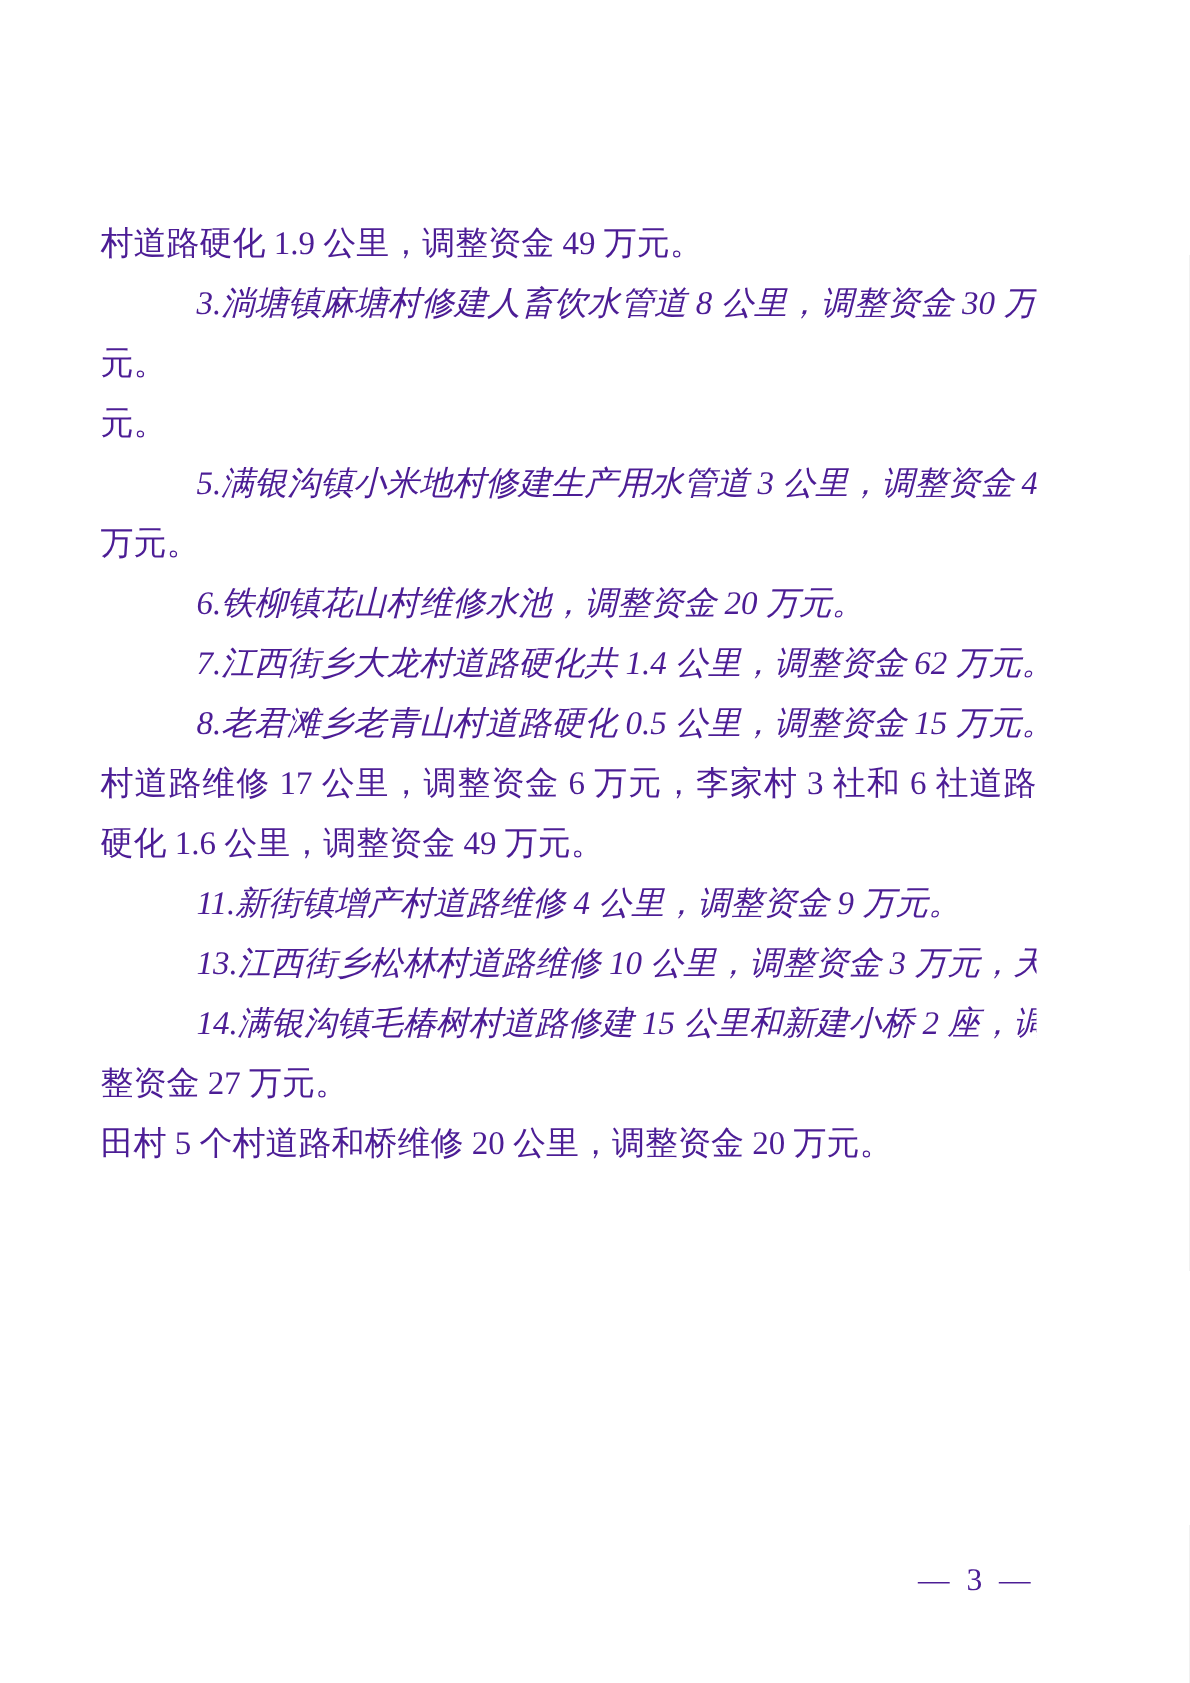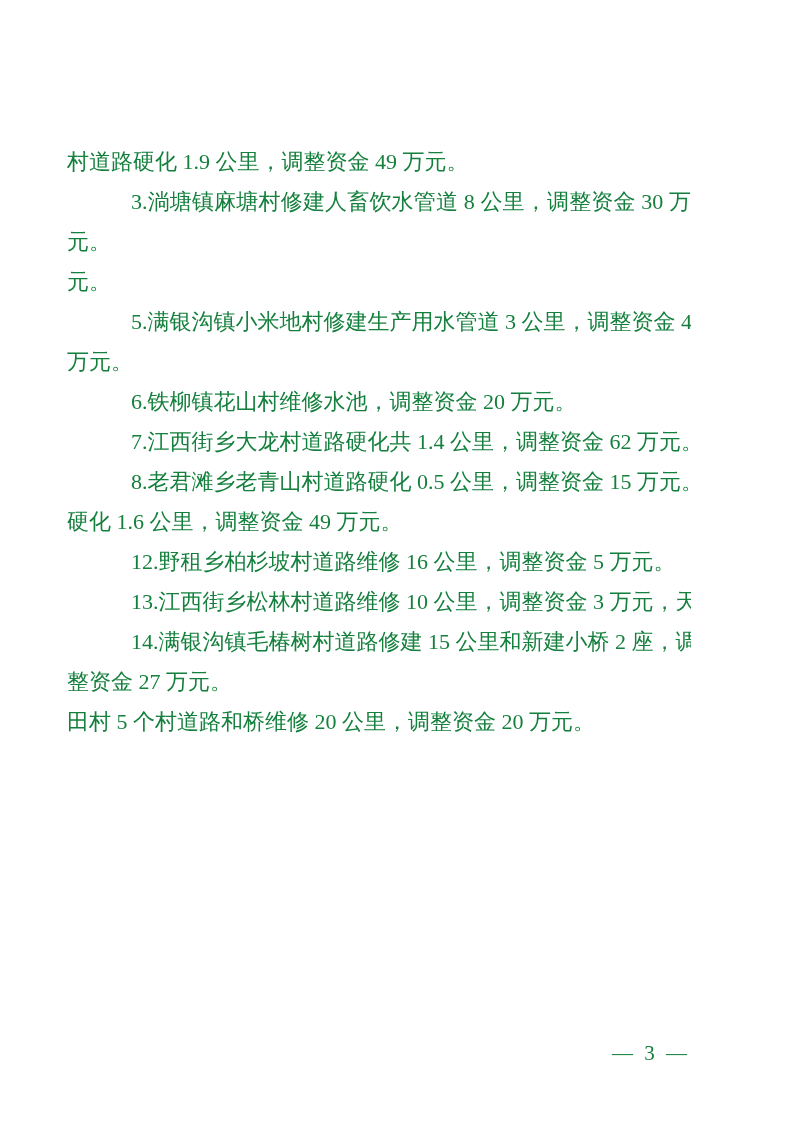--- a/index.html
+++ b/index.html
@@ -27,52 +27,54 @@
   .line {
     height: 40px;
     line-height: 40px;
     font-size: 22px;
     white-space: nowrap;
     overflow: hidden;
     text-align: left;
   }
   .line.indent {
     padding-left: 64px;
+    font-style: italic;
   }
   .line.fill {
     text-align: justify;
     text-align-last: justify;
     text-justify: inter-character;
   }
   .page-num {
     position: absolute;
     top: 1033px;
     right: 103px;
     height: 40px;
     line-height: 40px;
     font-size: 21px;
     letter-spacing: 3px;
     text-align: right;
   }
 </style>
 </head>
 <body>
 
-<div class="page" style="background: rgb(255, 255, 255); color: #15803d;">
+<div class="page" style="background: rgb(255, 255, 255); color: #4c1d95;">
   <div class="doc-body">
       <div class="line">村道路硬化 1.9 公里，调整资金 49 万元。</div>
       <div class="line indent fill">3.淌塘镇麻塘村修建人畜饮水管道 8 公里，调整资金 30 万</div>
       <div class="line">元。</div>
       <div class="line">元。</div>
       <div class="line indent fill">5.满银沟镇小米地村修建生产用水管道 3 公里，调整资金 40</div>
       <div class="line">万元。</div>
       <div class="line indent">6.铁柳镇花山村维修水池，调整资金 20 万元。</div>
       <div class="line indent fill">7.江西街乡大龙村道路硬化共 1.4 公里，调整资金 62 万元。</div>
       <div class="line indent fill">8.老君滩乡老青山村道路硬化 0.5 公里，调整资金 15 万元。</div>
+      <div class="line fill">村道路维修 17 公里，调整资金 6 万元，李家村 3 社和 6 社道路</div>
       <div class="line">硬化 1.6 公里，调整资金 49 万元。</div>
-      <div class="line indent">12.野租乡柏杉坡村道路维修 16 公里，调整资金 5 万元。</div>
+      <div class="line indent">11.新街镇增产村道路维修 4 公里，调整资金 9 万元。</div>
       <div class="line indent fill">13.江西街乡松林村道路维修 10 公里，调整资金 3 万元，天</div>
       <div class="line indent fill">14.满银沟镇毛椿树村道路修建 15 公里和新建小桥 2 座，调</div>
       <div class="line">整资金 27 万元。</div>
       <div class="line">田村 5 个村道路和桥维修 20 公里，调整资金 20 万元。</div>
     </div>
   <div class="page-num">— 3 —</div>
 </div>
 
 </body></html>

